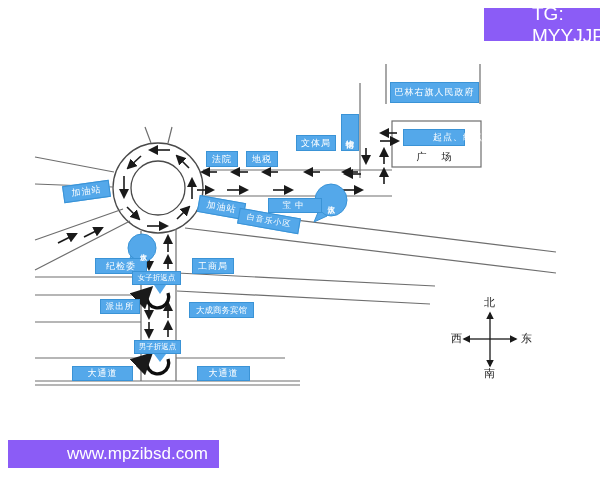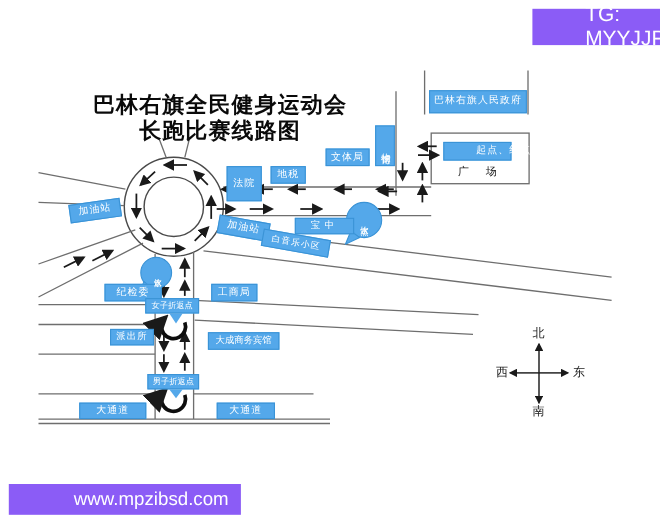--- a/index.html
+++ b/index.html
@@ -115,30 +115,26 @@
     </g>
 
     <g>
       <path class="car" d="M490,340 L490,313"></path>
       <path class="car" d="M490,340 L490,366"></path>
       <path class="car" d="M490,339 L464,339"></path>
       <path class="car" d="M490,339 L516,339"></path>
     </g>
   </svg>
 
-  <div class="title">
-    <div>巴林右旗全民健身运动会</div>
-    <div>长跑比赛线路图</div>
-  </div>
 
   <div class="lbl" style="left:390px;top:82px;width:89px;height:21px;font-size:9px;">巴林右旗人民政府</div>
   <div class="lbl" style="left:403px;top:129px;width:62px;height:17px;padding-left:48px;">起点、终点</div>
   <div class="lbl plain" style="left:405px;top:150px;width:64px;height:14px;font-size:10px;letter-spacing:6px;">广  场</div>
   <div class="lbl vert" style="left:341px;top:114px;width:18px;height:37px;font-size:8.5px;">博物馆</div>
-  <div class="lbl" style="left:206px;top:151px;width:32px;height:32px;">法院</div>
+  <div class="lbl" style="left:206px;top:151px;width:32px;height:16px;">法院</div>
   <div class="lbl" style="left:246px;top:151px;width:32px;height:16px;">地税</div>
   <div class="lbl" style="left:296px;top:135px;width:40px;height:16px;">文体局</div>
   <div class="lbl" style="left:63px;top:183px;width:47px;height:17px;transform:rotate(-8deg);">加油站</div>
   <div class="lbl" style="left:198px;top:199px;width:47px;height:17px;transform:rotate(10deg);">加油站</div>
   <div class="lbl" style="left:238px;top:213px;width:62px;height:16px;font-size:8px;transform:rotate(10deg);">白音乐小区</div>
   <div class="lbl" style="left:268px;top:198px;width:54px;height:15px;font-size:8.5px;letter-spacing:4px;">宝中</div>
   <div class="lbl" style="left:70px;top:258px;width:52px;height:16px;margin-left:25px;">纪检委</div>
   <div class="lbl" style="left:192px;top:258px;width:42px;height:16px;">工商局</div>
   <div class="lbl" style="left:100px;top:299px;width:40px;height:15px;font-size:8.5px;">派出所</div>
   <div class="lbl" style="left:189px;top:302px;width:65px;height:16px;font-size:8.5px;letter-spacing:0;">大成商务宾馆</div>

